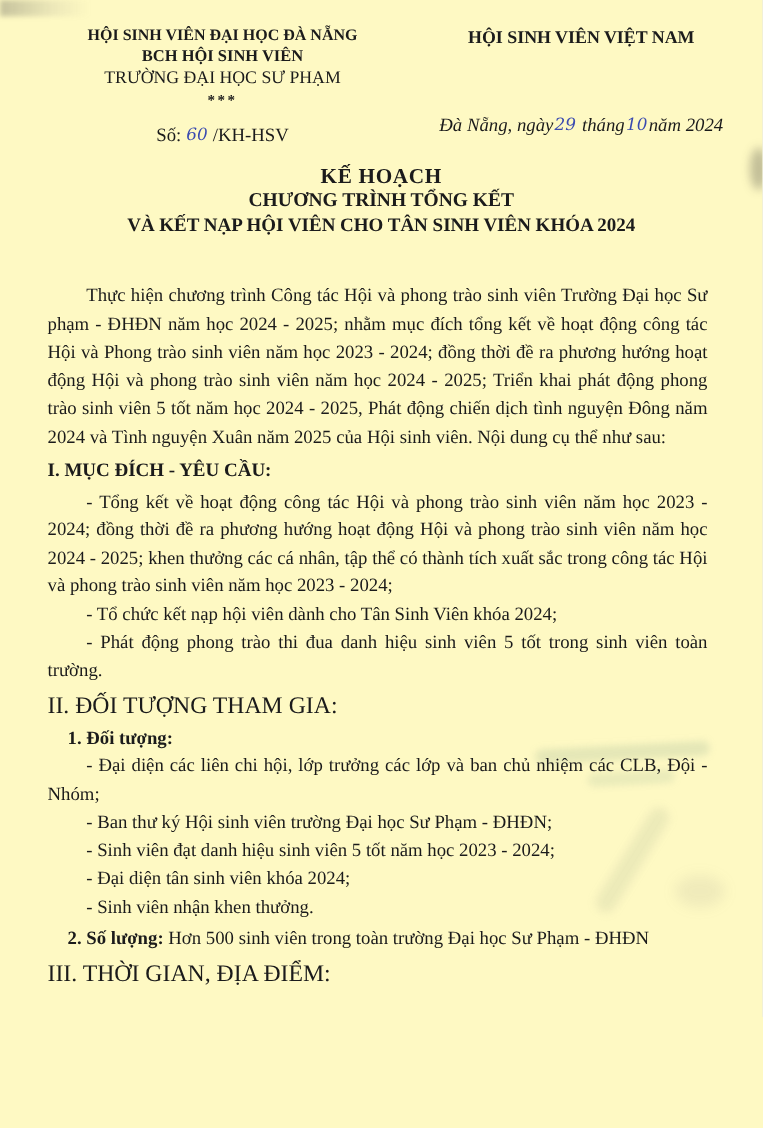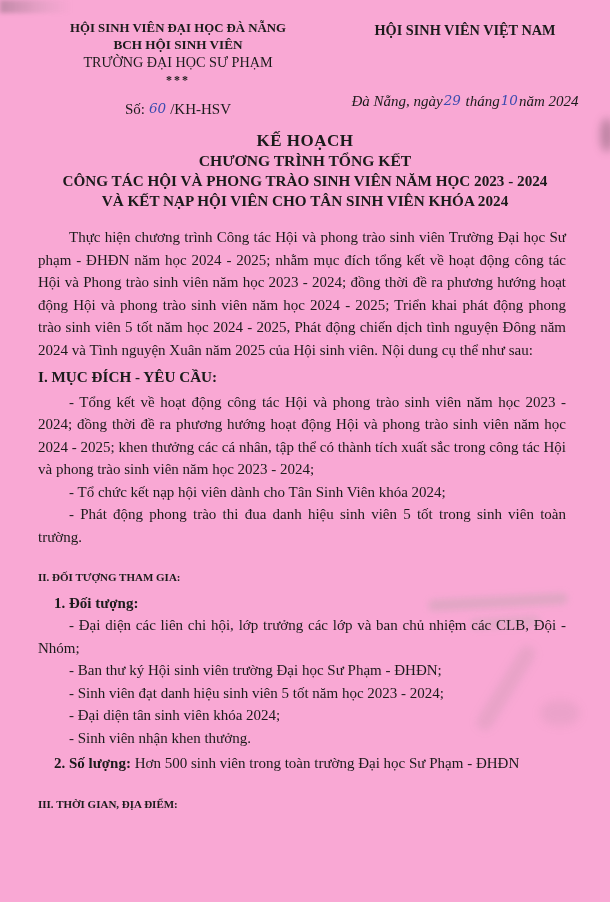--- a/index.html
+++ b/index.html
@@ -1,20 +1,20 @@
 <!DOCTYPE html>
 <html><head>
 <meta charset="utf-8">
 <style>
   html,body{margin:0;padding:0;background:#e8e8e8;}
   .page{
     position:relative;
     width:610px;height:902px;
     margin:0 auto;
-    background:#f9a8d4;
+    background:#fef9c3;
     overflow:hidden;
     font-family:"Liberation Serif", serif;
     color:#1b1b1b;
   }
   
   .hdr-left{
     position:absolute;top:20px;left:26px;width:304px;
     text-align:center;line-height:16px;
   }
   .hdr-left .org1{font-size:12.8px;font-weight:bold;}
@@ -46,21 +46,21 @@
   .title-l2{font-size:15.6px;line-height:20px;}
   .title-l3{font-size:15.2px;line-height:20px;}
   .title-l4{font-size:15.2px;line-height:20px;}
   
   .body{
     position:absolute;top:226px;left:38px;width:528px;
     font-size:15px;line-height:22.5px;
   }
   .body p{margin:0;text-indent:31px;text-align:justify;}
   p.sect{font-weight:bold;text-indent:0;margin-top:5px;font-size:15.2px;}
-  p.sect2{font-weight:bold;text-indent:0;margin-top:18px;font-size:11px;}
+  p.sect2{font-weight:normal;text-indent:0;margin-top:6px;font-size:19px;}
   p.subhead{font-weight:bold;text-indent:16px;margin-top:3px;}
   p.quantity{text-indent:16px;margin-top:3px;}
   p.quantity .runin{font-weight:bold;}
   p.b1{margin-top:2px;}
   
   .corner-smudge{
     position:absolute;top:0;left:0;width:72px;height:13px;
     background:linear-gradient(to right, rgba(70,70,70,.30), rgba(120,120,120,.12) 60%, transparent);
     filter:blur(2px);
   }
@@ -109,21 +109,20 @@
   </div>
 
   <div class="hdr-right">
     <div class="org">HỘI SINH VIÊN VIỆT NAM</div>
     <div class="dateline"><span>Đà Nẵng, ngày</span><span class="ink">29</span> <span>tháng</span><span class="ink">10</span><span>năm 2024</span></div>
   </div>
 
   <div class="title-block">
     <div class="title-l1">KẾ HOẠCH</div>
     <div class="title-l2">CHƯƠNG TRÌNH TỔNG KẾT</div>
-    <div class="title-l3">CÔNG TÁC HỘI VÀ PHONG TRÀO SINH VIÊN NĂM HỌC 2023 - 2024</div>
     <div class="title-l4">VÀ KẾT NẠP HỘI VIÊN CHO TÂN SINH VIÊN KHÓA 2024</div>
   </div>
 
   <div class="body">
     <p>Thực hiện chương trình Công tác Hội và phong trào sinh viên Trường Đại học Sư phạm - ĐHĐN năm học 2024 - 2025; nhằm mục đích tổng kết về hoạt động công tác Hội và Phong trào sinh viên năm học 2023 - 2024; đồng thời đề ra phương hướng hoạt động Hội và phong trào sinh viên năm học 2024 - 2025; Triển khai phát động phong trào sinh viên 5 tốt năm học 2024 - 2025, Phát động chiến dịch tình nguyện Đông năm 2024 và Tình nguyện Xuân năm 2025 của Hội sinh viên. Nội dung cụ thể như sau:</p>
 
     <p class="sect">I. MỤC ĐÍCH - YÊU CẦU:</p>
     <p class="b1">- Tổng kết về hoạt động công tác Hội và phong trào sinh viên năm học 2023 - 2024; đồng thời đề ra phương hướng hoạt động Hội và phong trào sinh viên năm học 2024 - 2025; khen thưởng các cá nhân, tập thể có thành tích xuất sắc trong công tác Hội và phong trào sinh viên năm học 2023 - 2024;</p>
     <p>- Tổ chức kết nạp hội viên dành cho Tân Sinh Viên khóa 2024;</p>
     <p>- Phát động phong trào thi đua danh hiệu sinh viên 5 tốt trong sinh viên toàn trường.</p>

